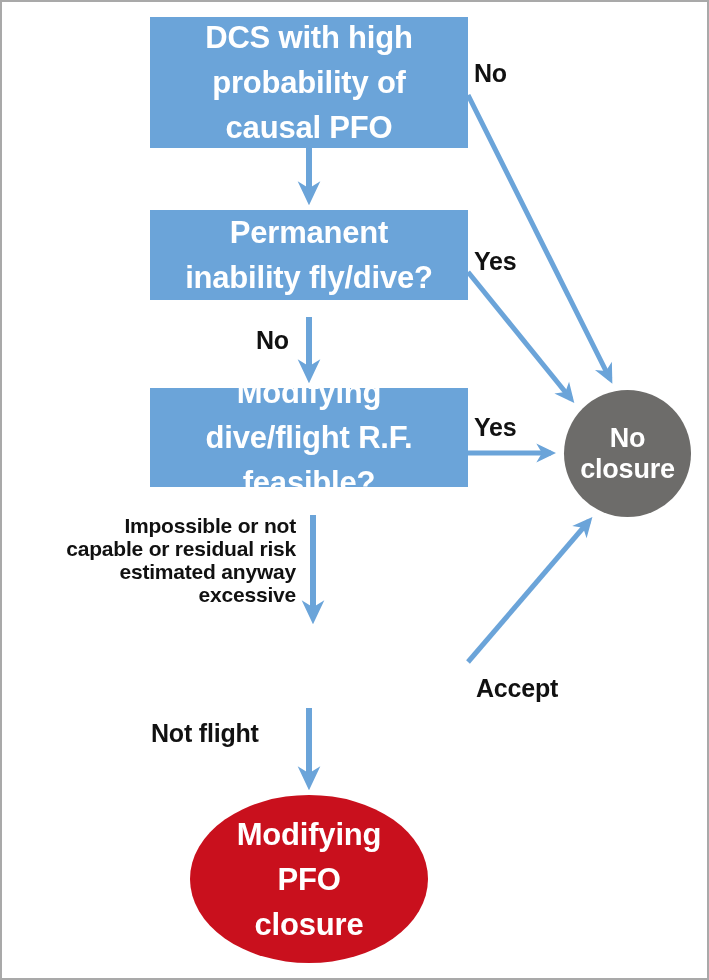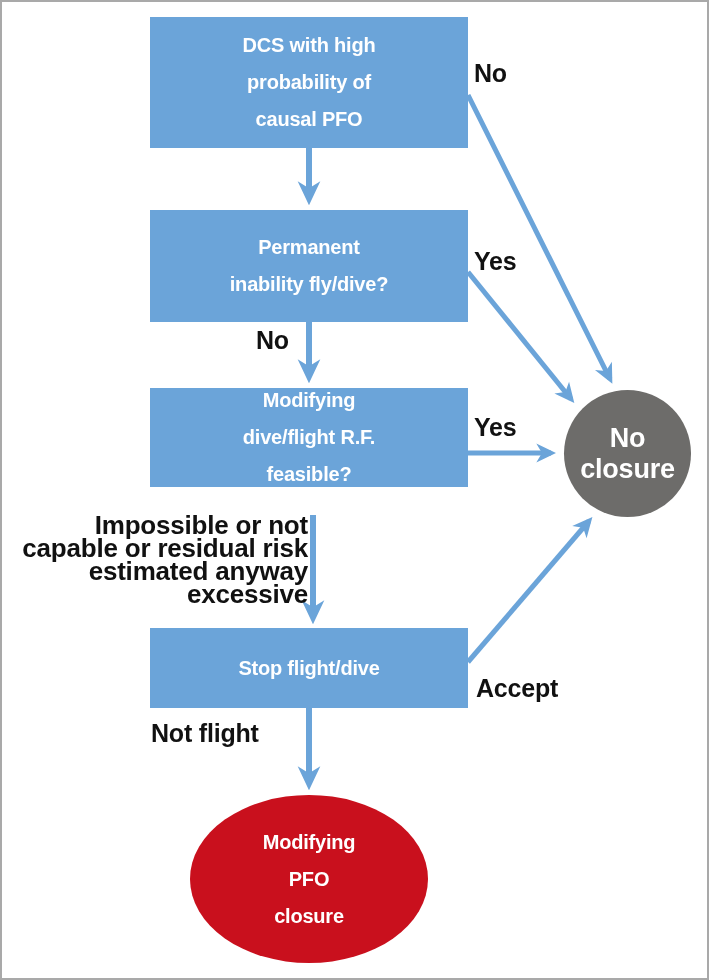--- a/index.html
+++ b/index.html
@@ -15,28 +15,28 @@
   #arrow-layer { position: absolute; left: 0; top: 0; }
 
   .node {
     position: absolute;
     display: flex;
     align-items: center;
     justify-content: center;
     text-align: center;
     color: #ffffff;
     font-weight: bold;
-    font-size: 20px;
-    line-height: 37px;
+    font-size: 31px;
+    line-height: 45px;
     letter-spacing: -0.2px;
     white-space: pre-line;
   }
   .box { background: var(--box-blue, #6ba4d9); }
   #node-dcs       { left: 150px; top: 17px;  width: 318px; height: 131px; }
-  #node-permanent { left: 150px; top: 210px; width: 318px; height: 112px; }
+  #node-permanent { left: 150px; top: 210px; width: 318px; height: 90px; }
   #node-modifying { left: 150px; top: 388px; width: 318px; height: 99px; }
   #node-stop      { left: 150px; top: 628px; width: 318px; height: 80px;  }
   #node-no-closure {
     left: 564px; top: 390px; width: 127px; height: 127px;
     background: var(--circle-gray, #6d6c6a);
     border-radius: 50%;
     font-size: 27px; line-height: 31px;
   }
   #node-consider {
     left: 190px; top: 795px; width: 238px; height: 168px;
@@ -51,21 +51,21 @@
     font-size: 25px;
     line-height: 27px;
     white-space: pre-line;
     letter-spacing: -0.2px;
   }
   #label-no-top        { left: 474px; top: 60px;  }
   #label-yes-permanent { left: 474px; top: 248px; }
   #label-no-permanent  { left: 256px; top: 327px; }
   #label-yes-modifying { left: 474px; top: 414px; }
   #label-impossible    { left: 0px;   top: 514px; width: 296px; text-align: right;
-                         font-size: 26px; line-height: 23px; padding-left: 12px; }
+                         font-size: 21px; line-height: 23px; }
   #label-accept        { left: 476px; top: 675px; }
   #label-not-willing   { left: 151px; top: 720px; }
 </style>
 </head>
 <body>
 
 <div id="app">
 
   <svg id="arrow-layer" width="709" height="980" viewBox="0 0 709 980" aria-hidden="true">
     <defs>
@@ -95,23 +95,20 @@
     <span>Permanent
 inability fly/dive?</span>
   </div>
 
   <div class="node box" id="node-modifying">
     <span>Modifying
 dive/flight R.F.
 feasible?</span>
   </div>
 
-  <div class="node box" id="node-stop">
-    <span>Stop flight/dive</span>
-  </div>
 
   <div class="node" id="node-no-closure">
     <span>No
 closure</span>
   </div>
 
   <div class="node" id="node-consider">
     <span>Modifying
 PFO
 closure</span>

